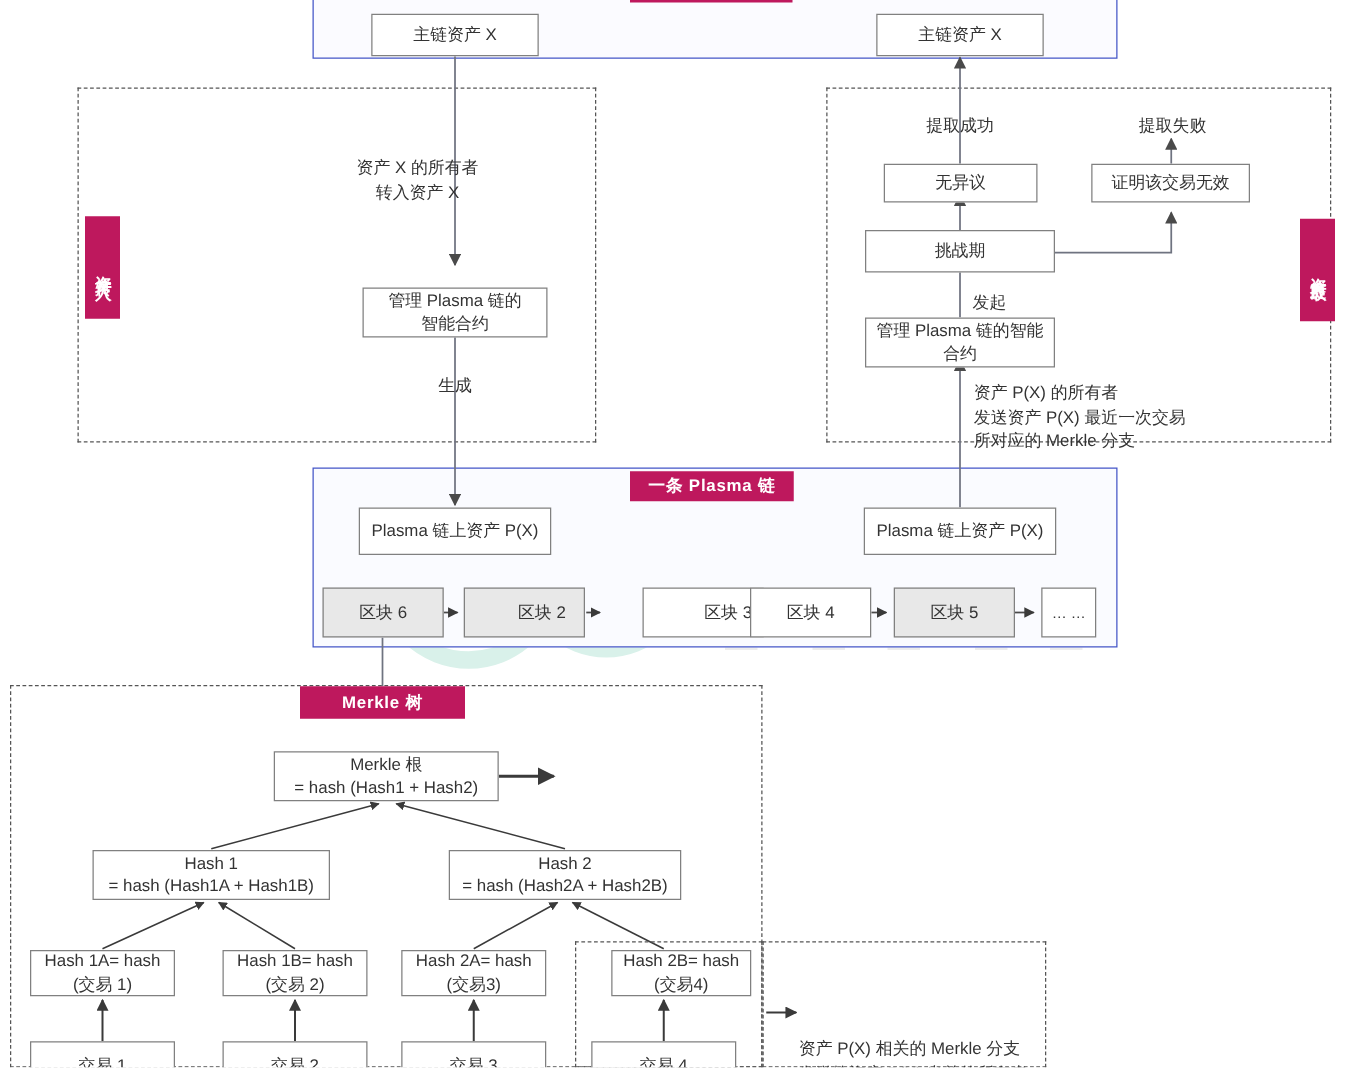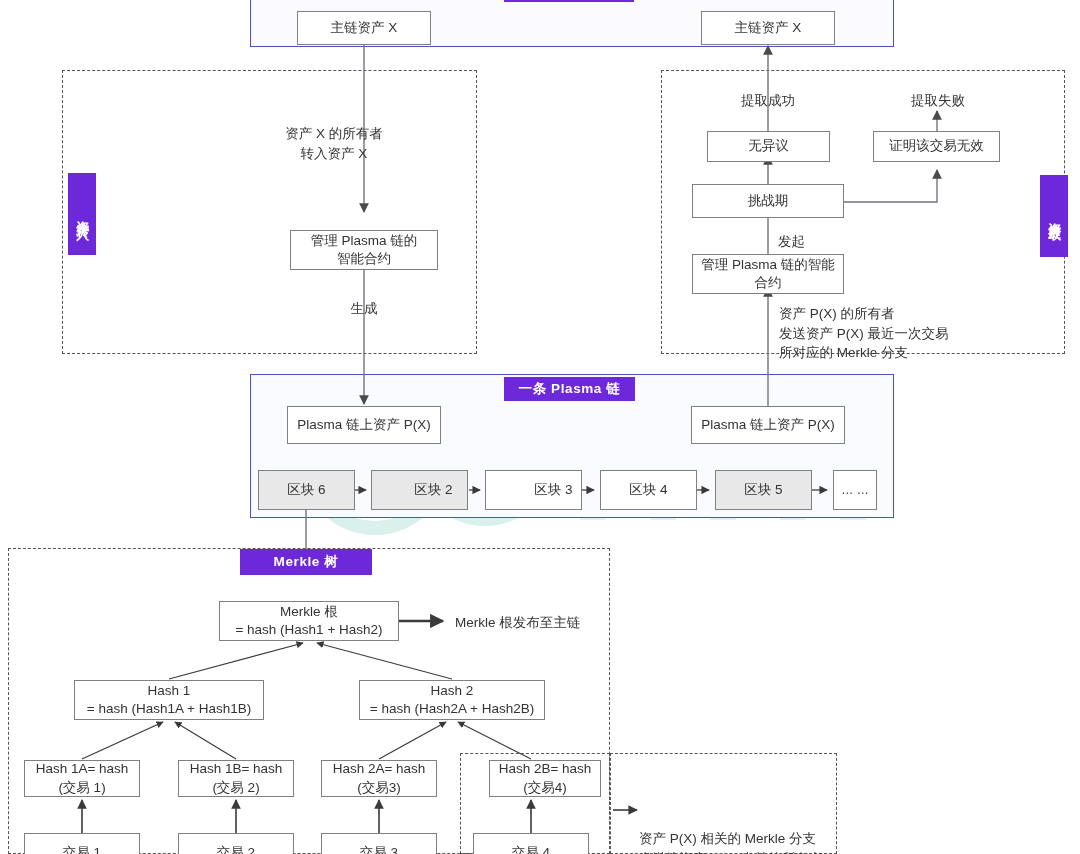--- a/index.html
+++ b/index.html
@@ -64,21 +64,21 @@
     border: 1.6px dashed #555555;
     background: transparent;
     z-index: 1;
   }
   .region-dashed.thin { border-width: 1.4px; }
 
   
   .banner {
     position: absolute;
     box-sizing: border-box;
-    background: #6d28d9;
+    background: #be185d;
     color: #ffffff;
     font-weight: bold;
     font-size: 13.5px;
     letter-spacing: 0.6px;
     display: flex;
     align-items: center;
     justify-content: center;
     z-index: 6;
   }
   .banner.vertical {
@@ -235,32 +235,31 @@
   <div class="region-chain" style="left:250px; top:374px; width:644px; height:144px;"></div>
 
   <div class="banner" style="left:504px; top:377px; width:131px; height:24px;">一条 Plasma 链</div>
 
   <div class="node" style="left:287px; top:406px; width:154px; height:38px;">Plasma 链上资产 P(X)</div>
 
   <div class="node" style="left:691px; top:406px; width:154px; height:38px;">Plasma 链上资产 P(X)</div>
 
   <div class="node gray" style="left:258px; top:470px; width:97px; height:40px;">区块 6</div>
   <div class="node gray" style="left:371px; top:470px; width:97px; height:40px;padding-left:28px;">区块 2</div>
-  <div class="node" style="left:485px; top:470px; width:97px; height:40px;padding-left:40px;">区块 3</div>
+  <div class="node" style="left:514px; top:470px; width:97px; height:40px;padding-left:40px;">区块 3</div>
   <div class="node" style="left:600px; top:470px; width:97px; height:40px;">区块 4</div>
   <div class="node gray" style="left:715px; top:470px; width:97px; height:40px;">区块 5</div>
   <div class="node" style="left:833px; top:470px; width:44px; height:40px; font-size:12px;">… …</div>
 
   <div class="region-dashed" style="left:8px; top:548px; width:602px; height:306px;"></div>
 
   <div class="banner" style="left:240px; top:549px; width:132px; height:26px;">Merkle 树</div>
 
   <div class="node" style="left:219px; top:601px; width:180px; height:40px;">Merkle 根<br>= hash (Hash1 + Hash2)</div>
 
-  <div class="caption left" style="left:455px; top:613px; width:190px;">Merkle 根发布至主链</div>
 
   <div class="node" style="left:74px; top:680px; width:190px; height:40px;">Hash 1<br>= hash (Hash1A + Hash1B)</div>
   <div class="node" style="left:359px; top:680px; width:186px; height:40px;">Hash 2<br>= hash (Hash2A + Hash2B)</div>
 
   <div class="node" style="left:24px; top:760px; width:116px; height:37px;">Hash 1A= hash<br>(交易 1)</div>
   <div class="node" style="left:178px; top:760px; width:116px; height:37px;">Hash 1B= hash<br>(交易 2)</div>
   <div class="node" style="left:321px; top:760px; width:116px; height:37px;">Hash 2A= hash<br>(交易3)</div>
   <div class="node" style="left:489px; top:760px; width:112px; height:37px;">Hash 2B= hash<br>(交易4)</div>
 
   <div class="node" style="left:24px; top:833px; width:116px; height:40px;">交易 1</div>

